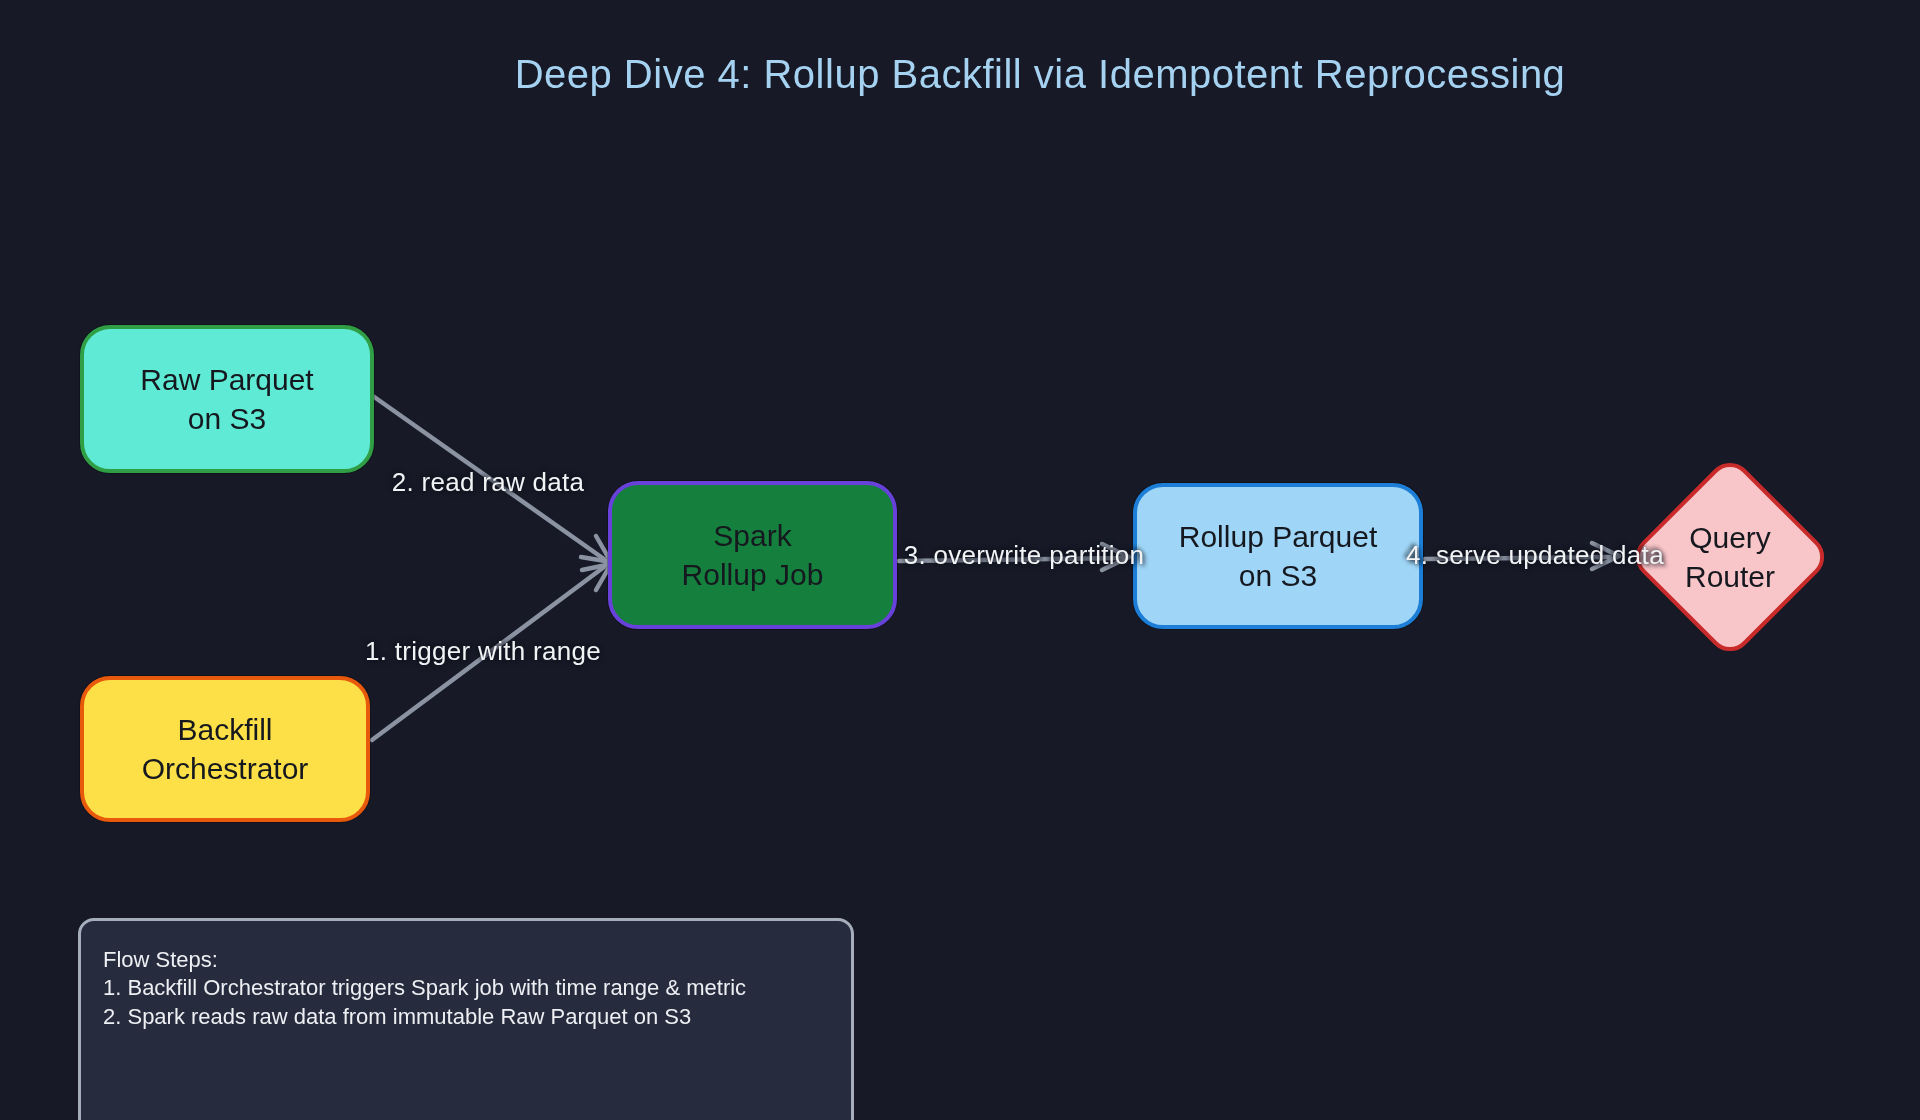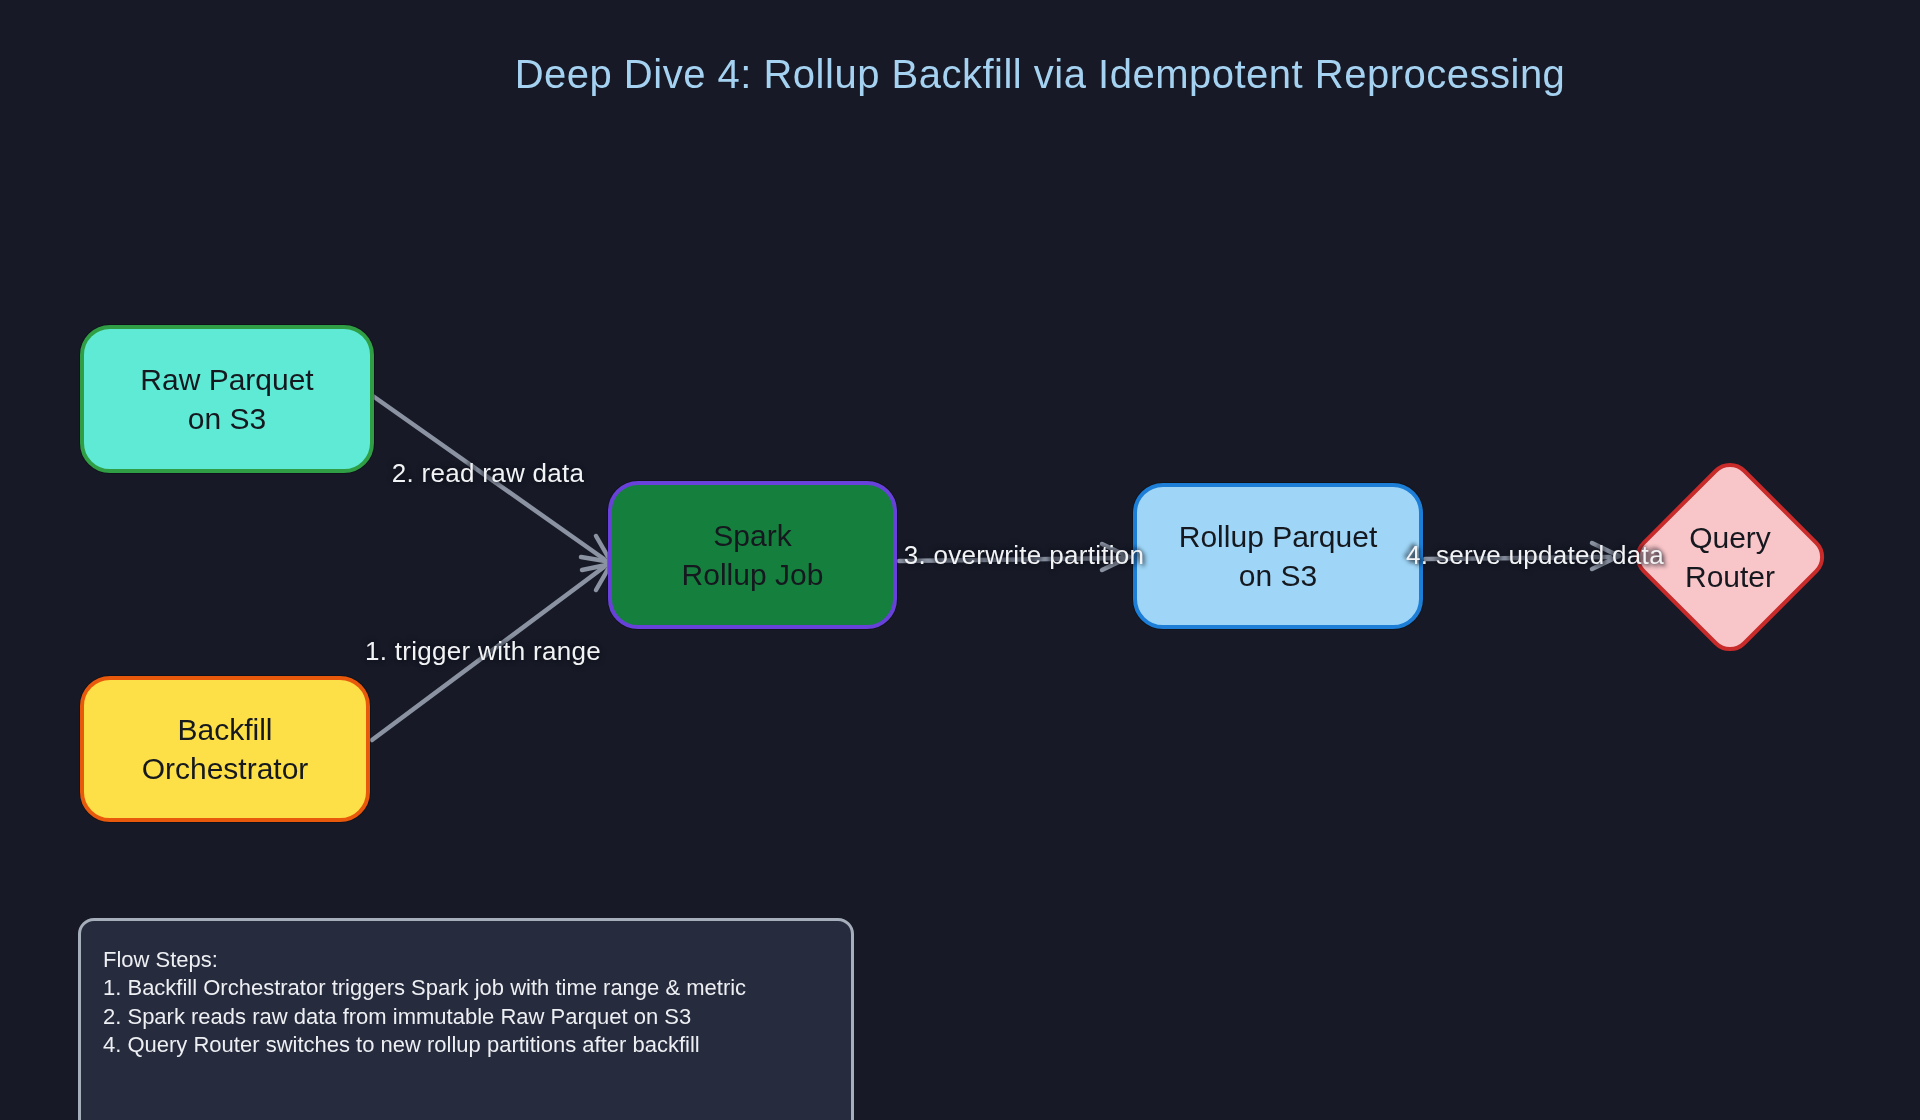--- a/index.html
+++ b/index.html
@@ -166,24 +166,23 @@
   </div>
 
   <div class="diamond" style="left: 1657px; top: 448px; background: rgb(248, 197, 200); border-color: rgb(201, 42, 42);">
     <div class="diamond-inner">
       <span class="line">Query</span>
       <span class="line">Router</span>
     </div>
   </div>
 
   <div class="edge-label" style="left:483px;top:615px">1. trigger with range</div>
-  <div class="edge-label" style="left:488px;top:437px">2. read raw data</div>
+  <div class="edge-label" style="left:488px;top:446px">2. read raw data</div>
   <div class="edge-label" style="left:1024px;top:519px">3. overwrite partition</div>
   <div class="edge-label" style="left:1535px;top:519px">4. serve updated data</div>
 
   <div class="flow-panel">
     <span class="flow-line">Flow Steps:</span>
     <span class="flow-line">1. Backfill Orchestrator triggers Spark job with time range &amp; metric</span>
     <span class="flow-line">2. Spark reads raw data from immutable Raw Parquet on S3</span>
-    <span class="flow-line">4. Query Router switches to new rollup partitions after backfill</span>
   </div>
 
 </div>
 
 </body></html>

